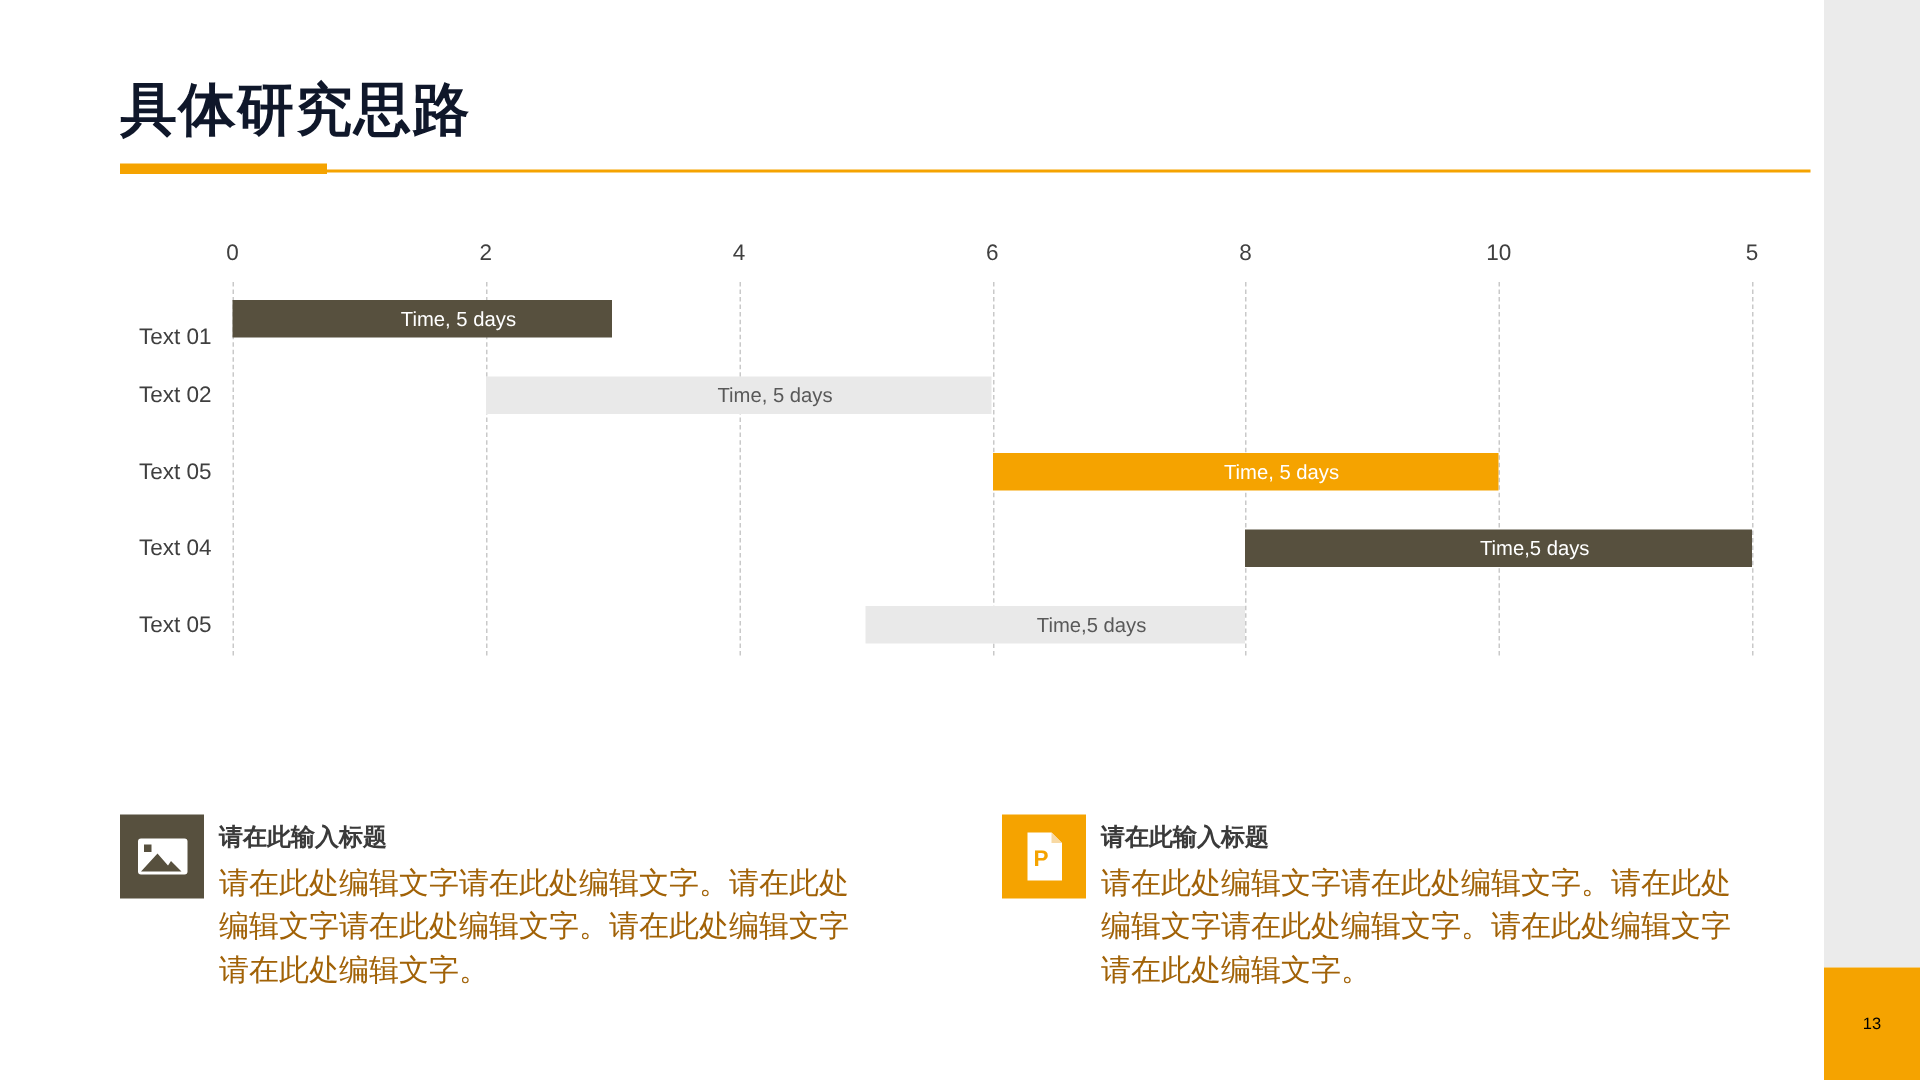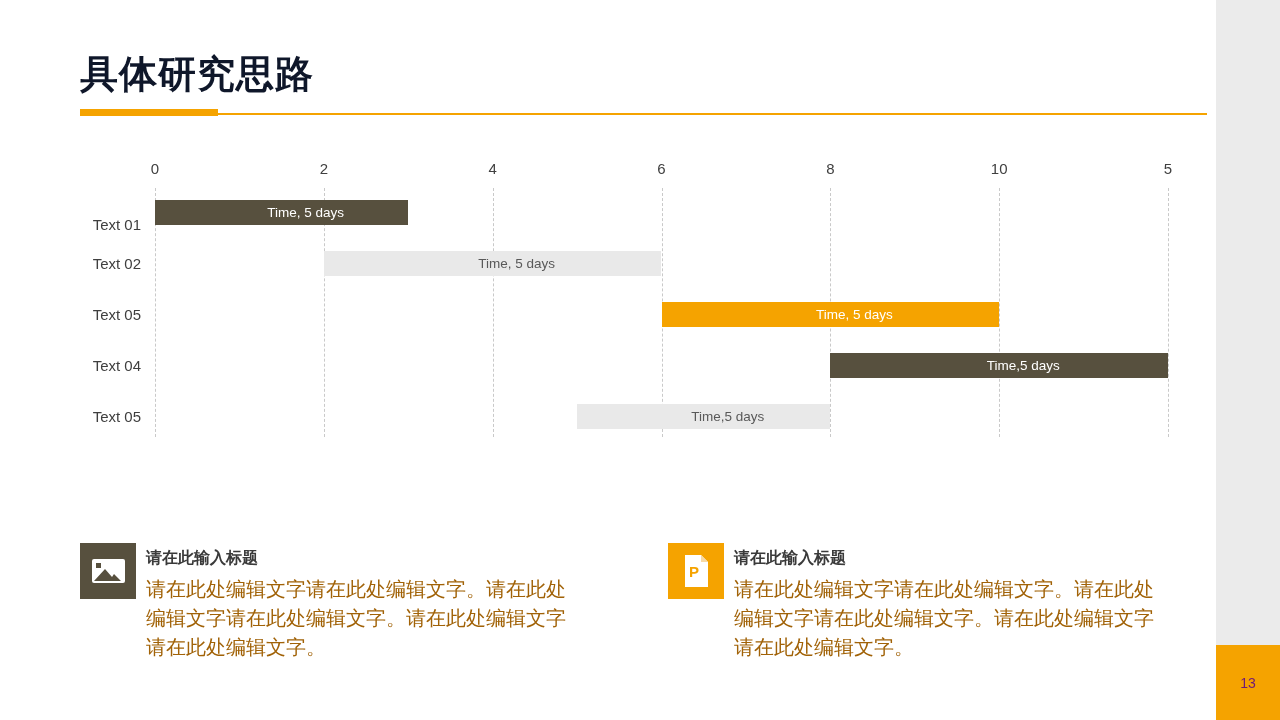--- a/index.html
+++ b/index.html
@@ -69,21 +69,21 @@
 
   
   .edge-strip-gray {
     position: absolute; left: 1216px; top: 0; width: 64px; height: 645px;
     background: #ebebeb;
   }
   .edge-strip-orange {
     position: absolute; left: 1216px; top: 645px; width: 64px; height: 75px;
     display: flex; align-items: center; justify-content: center;
   }
-  .page-number { font-size: 14px; color: #701a75; }
+  .page-number { font-size: 11px; color: #000000; }
 </style>
 </head>
 <body>
 
 <div class="slide">
 
   <div class="slide-title">具体研究思路</div>
   <div class="title-rule-thin" style="background: rgb(245, 163, 0);"></div>
   <div class="title-rule-thick" style="background: rgb(245, 163, 0);"></div>
 

